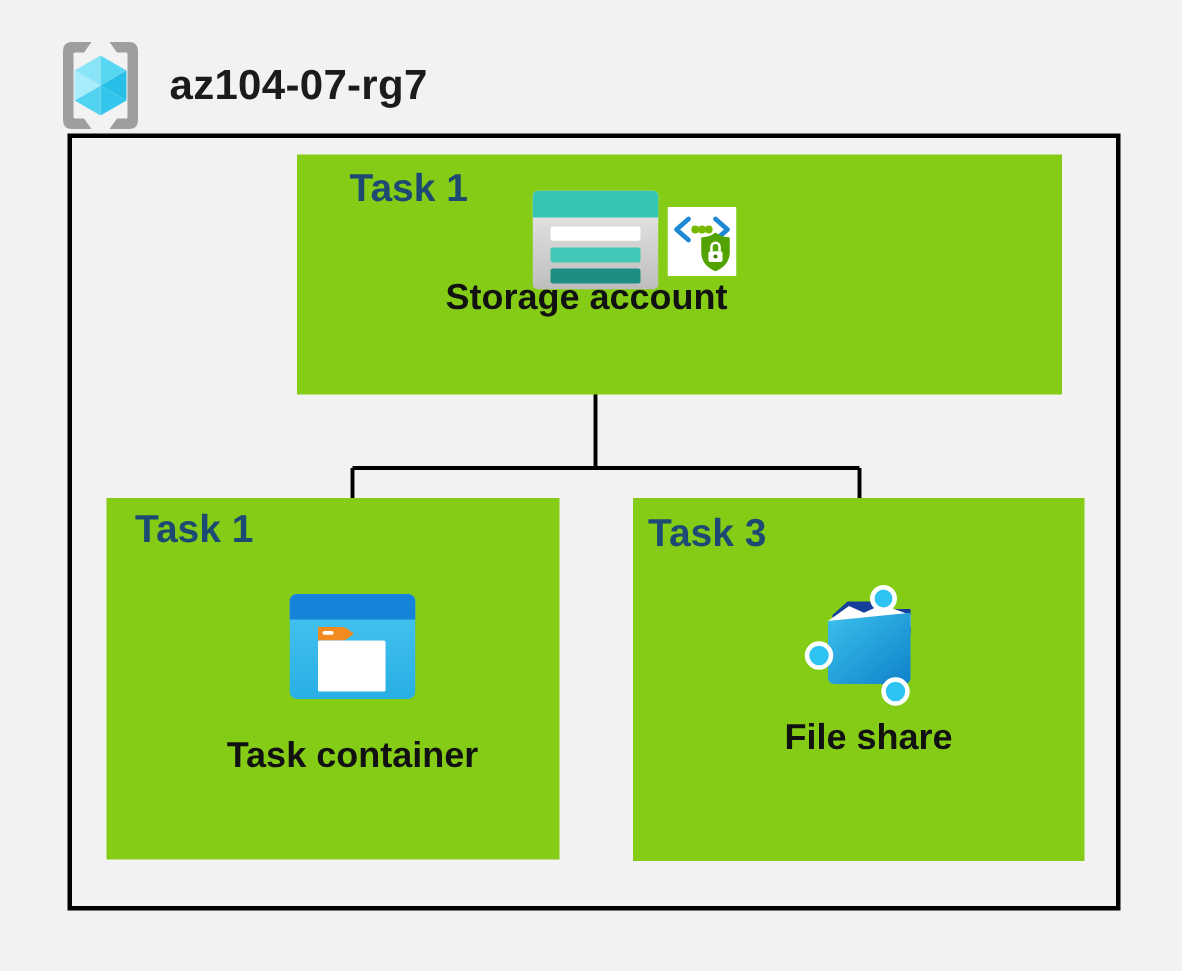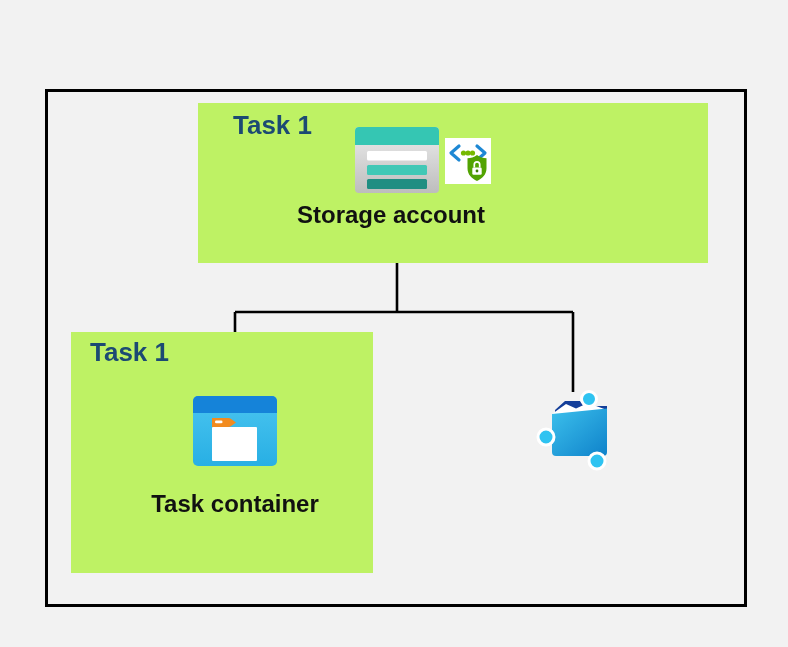--- a/index.html
+++ b/index.html
@@ -20,21 +20,21 @@
     font-size:28px;font-weight:bold;color:#1b1b1b;letter-spacing:.2px;
   }
 
   
   .outer-box{
     position:absolute;left:45px;top:89px;width:702px;height:518px;
     border:3px solid #000;box-sizing:border-box;background:transparent;
   }
 
   
-  .task-box{position:absolute;background:#bef264;text-align:center;}
+  .task-box{position:absolute;background:#84cc16;text-align:center;}
   .task1{left:198px;top:103px;width:510px;height:160px;}
   .task5{left:71px;top:332px;width:302px;height:241px;}
   .task3{left:422px;top:332px;width:301px;height:242px;}
 
   .task-label{
     position:absolute;
     font-size:26px;font-weight:bold;color:#1c4a73;
     white-space:nowrap;
   }
   .task1 .task-label{left:35px;top:7px;}
@@ -53,30 +53,43 @@
   .blob-icon{position:absolute;left:193px;top:396px;width:84px;height:70px;}
   .fileshare-icon{position:absolute;left:533px;top:383px;width:95px;height:90px;}
 
   .connectors{position:absolute;left:0;top:0;width:788px;height:647px;pointer-events:none;}
 </style>
 </head>
 <body>
 
 <div class="canvas">
 
+  <div class="rg-header">
+    <svg class="rg-icon" viewBox="0 0 64 66">
+      <path d="M26,4 L13,4 Q7,4 7,10 L7,56 Q7,62 13,62 L26,62 L21,55 L15,55 Q14,55 14,54 L14,12 Q14,11 15,11 L21,11 Z" fill="#9e9e9e"></path>
+      <path d="M38,4 L51,4 Q57,4 57,10 L57,56 Q57,62 51,62 L38,62 L43,55 L49,55 Q50,55 50,54 L50,12 Q50,11 49,11 L43,11 Z" fill="#9e9e9e"></path>
+      <polygon points="32,13 14.7,23 32,33" fill="#8ae5f9"></polygon>
+      <polygon points="32,13 49.3,23 32,33" fill="#58d7f3"></polygon>
+      <polygon points="49.3,23 49.3,43 32,33" fill="#27bee7"></polygon>
+      <polygon points="49.3,43 32,53 32,33" fill="#33c6ec"></polygon>
+      <polygon points="32,53 14.7,43 32,33" fill="#52d3f1"></polygon>
+      <polygon points="14.7,43 14.7,23 32,33" fill="#a8edfb"></polygon>
+    </svg>
+    <span class="rg-title">az104-07-rg7</span>
+  </div>
 
   <div class="outer-box"></div>
 
   <svg class="connectors">
     <path d="M397,236 V312 M235,312 H573 M235,312 V396 M573,312 V392" stroke="#000" stroke-width="2.6" fill="none"></path>
   </svg>
 
   <div class="task-box task1">
     <span class="task-label">Task 1</span>
-    <span class="item-label" style="left:193px;top:98px;">Storage account</span>
+    <span class="item-label" style="left:193px;top:82px;">Storage account</span>
   </div>
 
   <svg class="storage-icon" viewBox="0 0 84 66">
     <defs>
       <linearGradient id="gstore" x1="0" y1="0" x2="0" y2="1">
         <stop offset="0" stop-color="#ededed"></stop>
           <stop offset="1" stop-color="#bdbdbd"></stop>
       </linearGradient>
     </defs>
     <rect x="0" y="0" width="84" height="66" rx="4" fill="url(#gstore)"></rect>
@@ -111,20 +124,24 @@
           <stop offset="1" stop-color="#28afe4"></stop>
       </linearGradient>
     </defs>
     <rect x="0" y="0" width="84" height="70" rx="5" fill="url(#gblob)"></rect>
     <path d="M0,17 V5 a5,5 0 0 1 5,-5 h74 a5,5 0 0 1 5,5 v12 z" fill="#1583d9"></path>
     <path d="M19,22 h16 q2,0 3.5,1.2 l4.5,3.3 -4.5,3.3 q-1.5,1.2 -3.5,1.2 h-16 z" fill="#f28b1f"></path>
     <rect x="22" y="24.6" width="7.5" height="2.6" rx="1.3" fill="#ffffff"></rect>
     <rect x="19" y="31" width="45" height="34" rx="1" fill="#ffffff"></rect>
   </svg>
 
+  <div class="task-box task3">
+    <span class="task-label">Task 3</span>
+    <span class="item-label" style="left:157px;top:146px;">File share</span>
+  </div>
 
   <svg class="fileshare-icon" viewBox="0 0 95 90">
     <defs>
       <linearGradient id="gfile" x1="0" y1="0" x2="1" y2="1">
         <stop offset="0" stop-color="#3cc0ec"></stop>
           <stop offset="1" stop-color="#0f82ca"></stop>
       </linearGradient>
     </defs>
     <path d="M56,16 L47,29 M13,54 L25,49 M64,78 L54,62" stroke="#1668bb" stroke-width="3.4" stroke-linecap="round"></path>
     <path d="M22,27 l10,-9 h15 l5,5 h22 v17 h-52 z" fill="#153f9a"></path>

